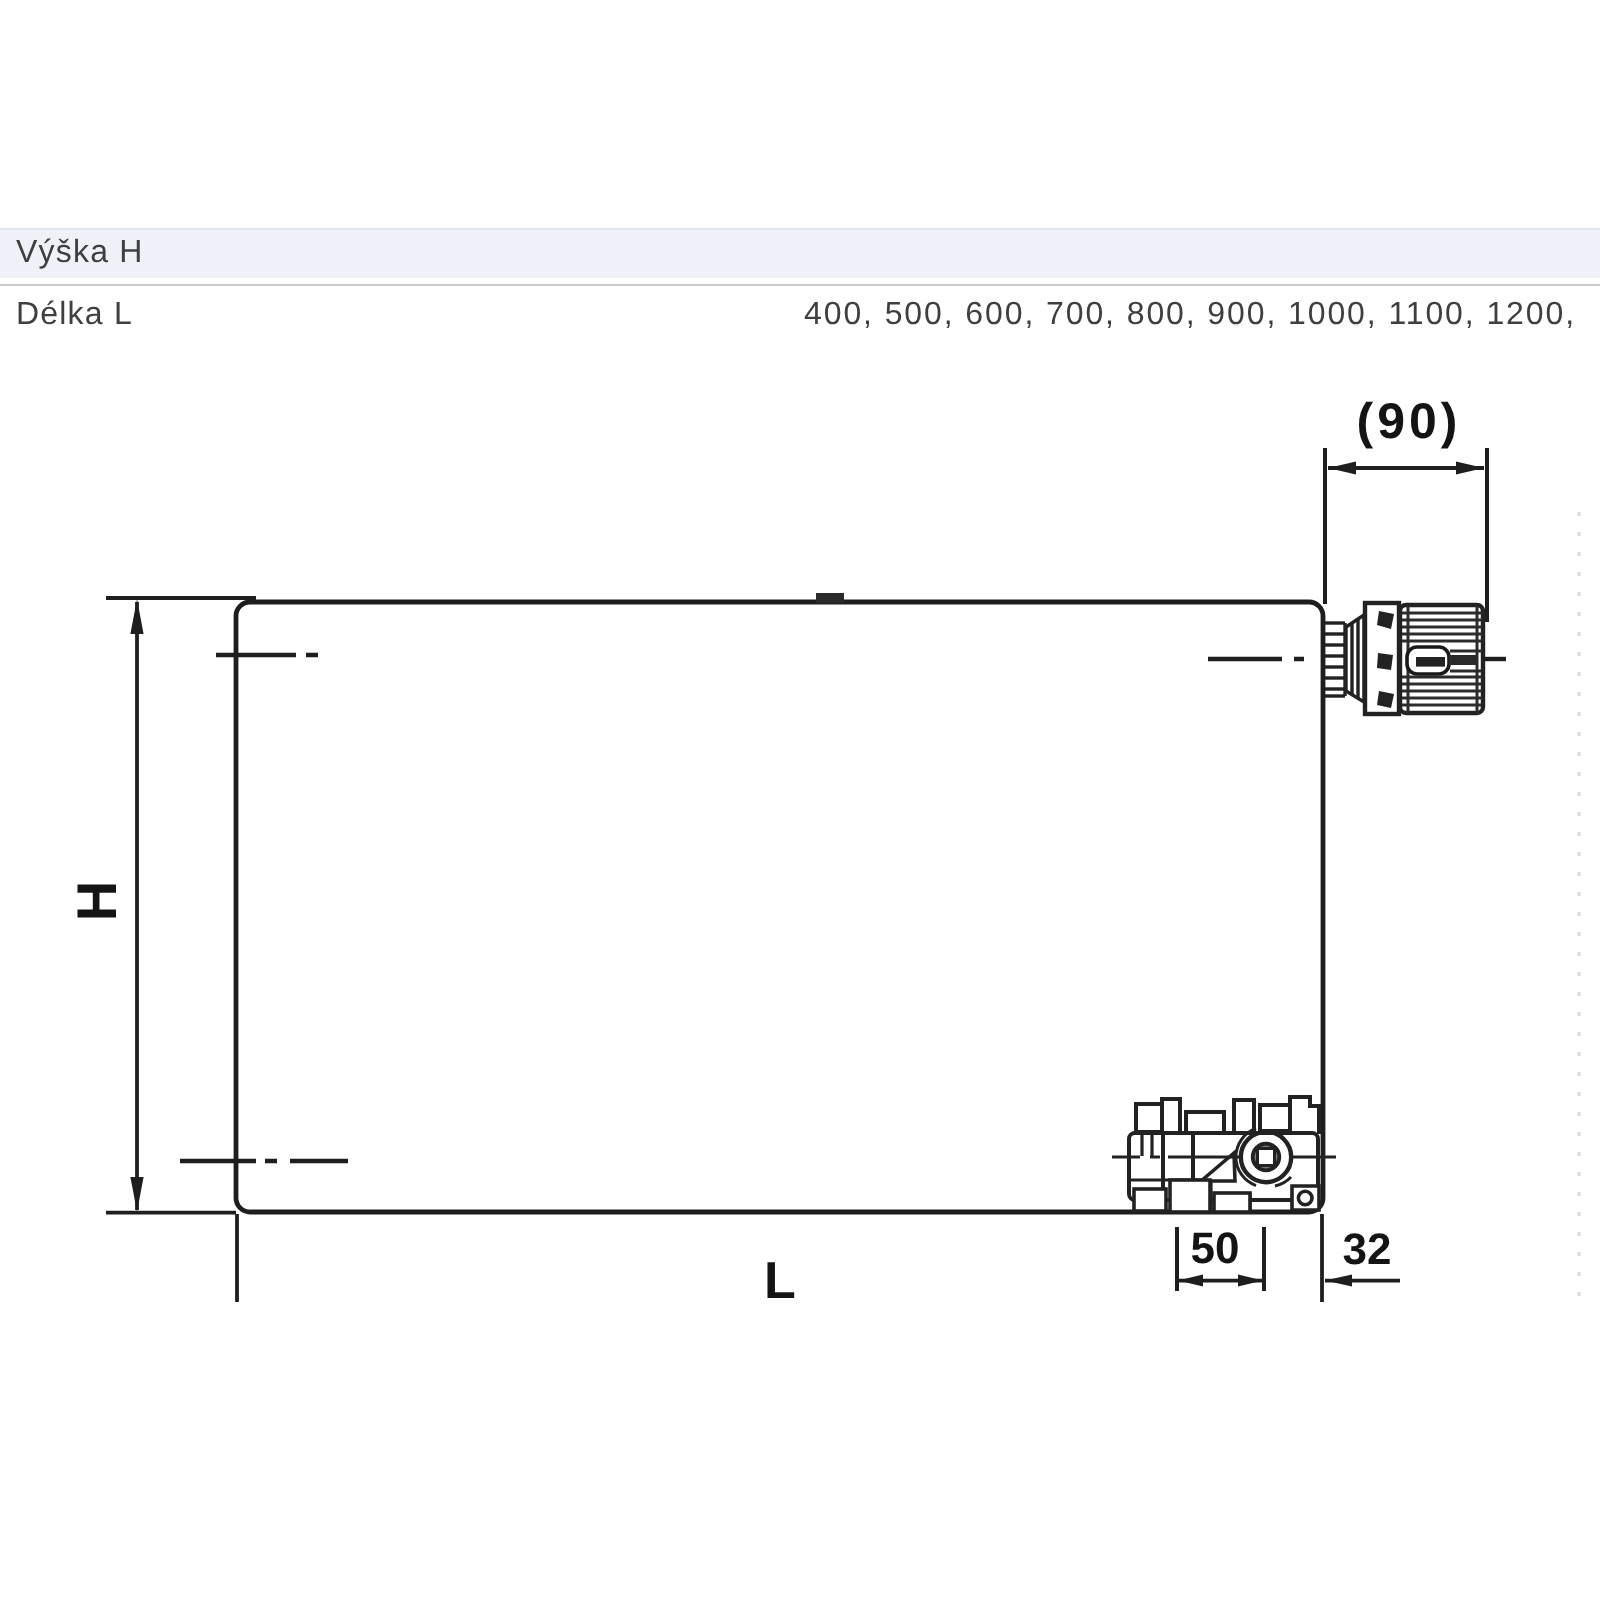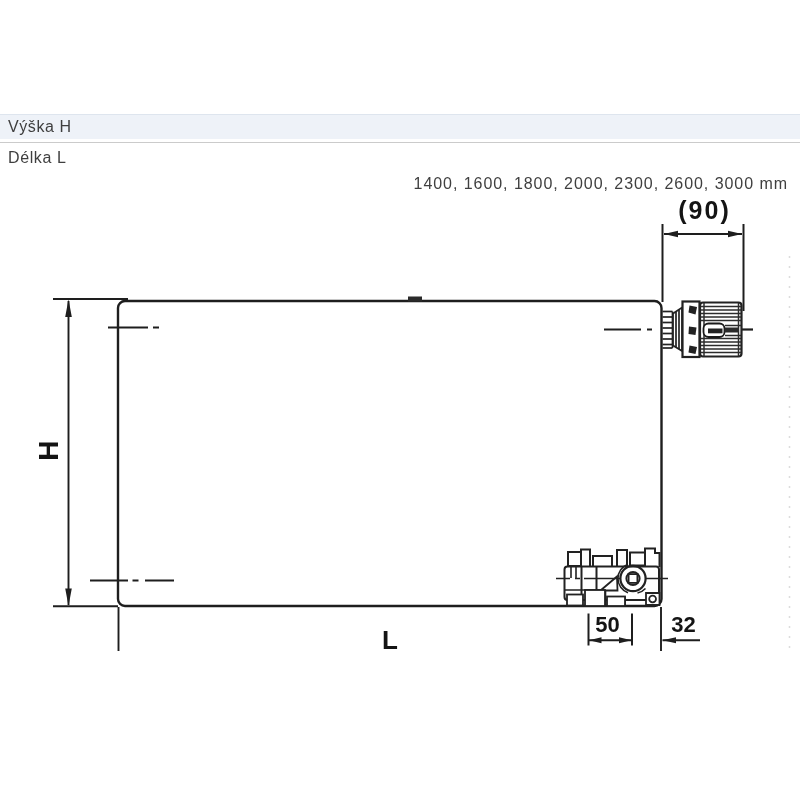--- a/index.html
+++ b/index.html
@@ -14,22 +14,22 @@
 
   <div style="position:absolute;left:0;top:114px;width:800px;height:24px;background:#eef2f8;border-top:1px solid #dee5ee;"></div>
 
   <div style="position:absolute;left:0;top:142px;width:800px;height:1px;background:#cbcbcb;"></div>
 
   <div class="t" style="left:8px;top:119px;letter-spacing:0.6px;">Výška H</div>
 
 
   <div class="t" style="left:8px;top:149.5px;letter-spacing:0.6px;">Délka L</div>
 
+  <div class="t r" style="top:149.5px;">400, 500, 600, 700, 800, 900, 1000, 1100, 1200,</div>
 
-  <div class="t r" style="top:175.5px;">1400, 1600, 1800, 2000, 2300, 2600, 3000 mm</div>
 
   <svg width="800" height="800" viewBox="0 0 800 800" style="position:absolute;left:0;top:0;" fill="none" stroke-linecap="butt">
 
     <rect x="118" y="301" width="543.5" height="305" rx="7" stroke="#1e1e1e" stroke-width="2.4" fill="#ffffff"></rect>
 
     <rect x="408" y="296.5" width="14" height="5" fill="#2a2a2a" stroke="none"></rect>
 
     <line x1="53" y1="299" x2="128" y2="299" stroke="#1e1e1e" stroke-width="1.9"></line>
 
     <line x1="53" y1="606.3" x2="118" y2="606.3" stroke="#1e1e1e" stroke-width="1.9"></line>

